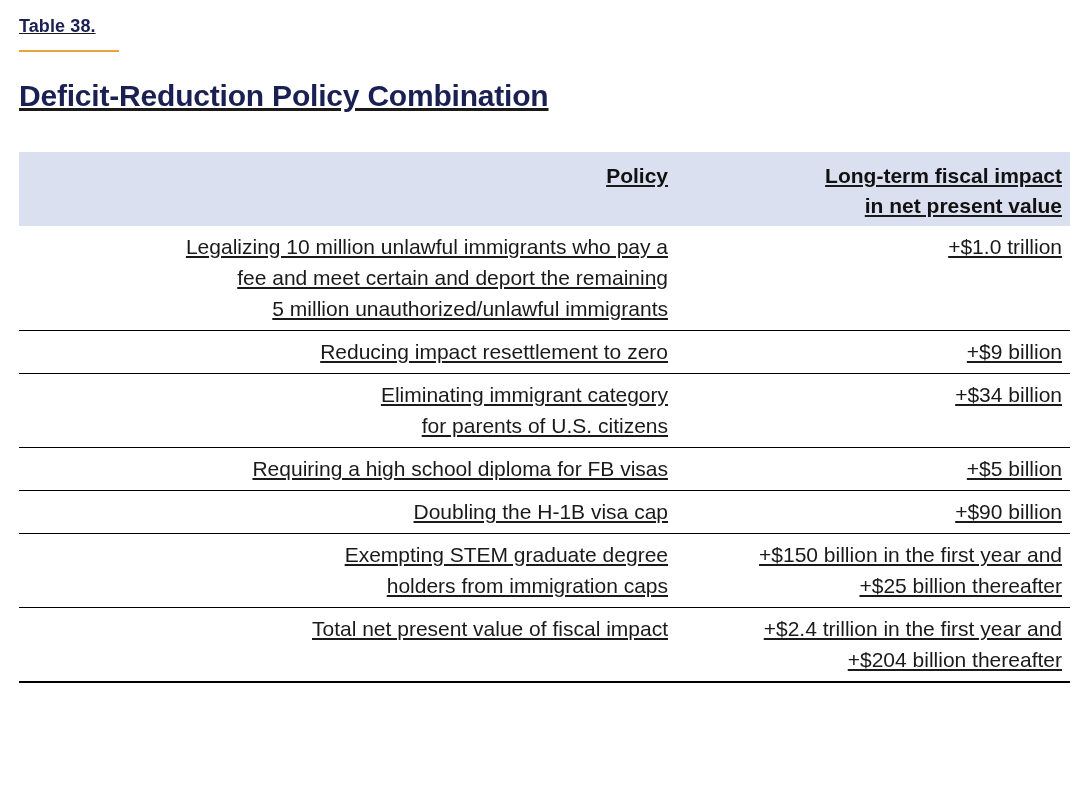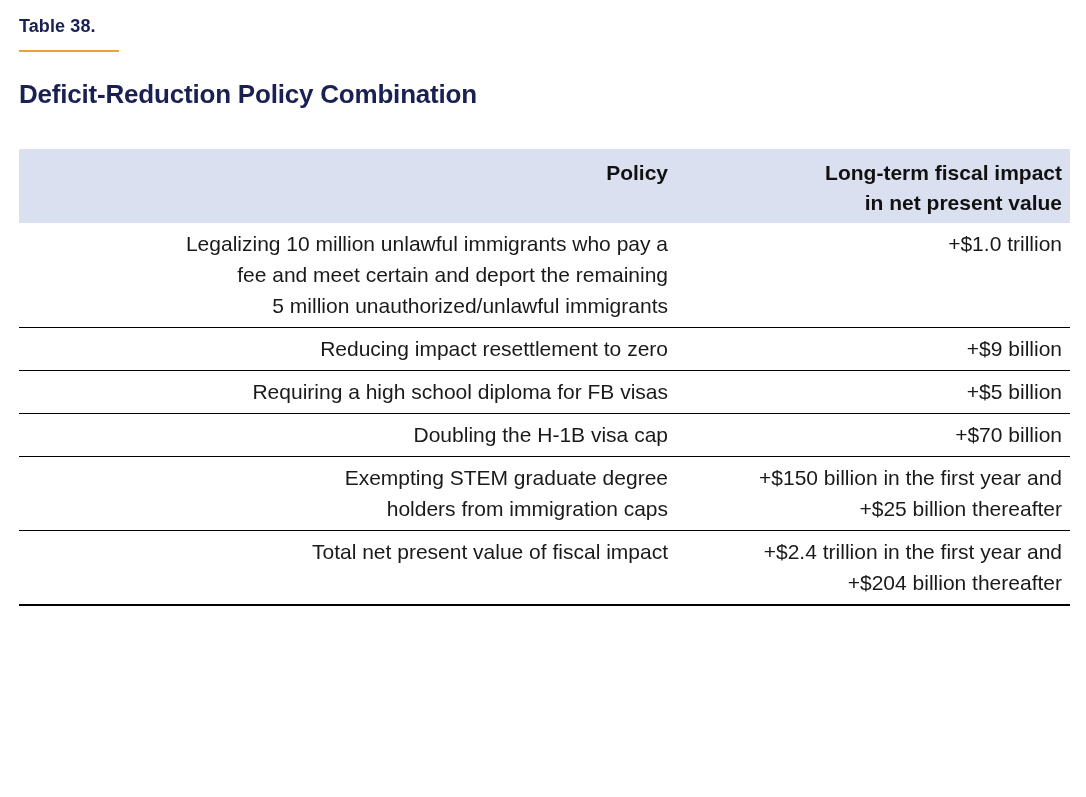--- a/index.html
+++ b/index.html
@@ -15,36 +15,37 @@
     font-family: "Liberation Sans", "DejaVu Sans", sans-serif;
     color: var(--text);
   }
   .page {
     position: relative;
     width: 1086px;
     height: 797px;
     background: #ffffff;
     padding: 16px 17px 0 19px;
     overflow: hidden;
+    text-decoration: underline;
   }
   .table-label {
     font-size: 18px;
     font-weight: 700;
     color: var(--navy);
     letter-spacing: 0.1px;
   }
   .label-rule {
     width: 100px;
     height: 2px;
     background: var(--orange);
     margin-top: 13px;
   }
   .page-title {
     margin-top: 27px;
-    font-size: 26px;
+    font-size: 30px;
     font-weight: 700;
     color: var(--navy);
     letter-spacing: -0.2px;
   }
   table.data-table {
     margin-top: 39px;
     width: 1051px;
     border-collapse: collapse;
     table-layout: fixed;
   }
@@ -104,26 +105,31 @@
         <td class="policy-cell">Legalizing 10 million unlawful immigrants who pay a
 fee and meet certain and deport the remaining
 5 million unauthorized/unlawful immigrants</td>
         <td class="impact-cell">+$1.0 trillion</td>
       </tr>
       <tr>
         <td class="policy-cell">Reducing impact resettlement to zero</td>
         <td class="impact-cell">+$9 billion</td>
       </tr>
       <tr>
+        <td class="policy-cell">Eliminating immigrant category
+for parents of U.S. citizens</td>
+        <td class="impact-cell">+$34 billion</td>
+      </tr>
+      <tr>
         <td class="policy-cell">Requiring a high school diploma for FB visas</td>
         <td class="impact-cell">+$5 billion</td>
       </tr>
       <tr>
         <td class="policy-cell">Doubling the H-1B visa cap</td>
-        <td class="impact-cell">+$70 billion</td>
+        <td class="impact-cell">+$90 billion</td>
       </tr>
       <tr>
         <td class="policy-cell">Exempting STEM graduate degree
 holders from immigration caps</td>
         <td class="impact-cell">+$150 billion in the first year and
 +$25 billion thereafter</td>
       </tr>
       <tr>
         <td class="policy-cell">Total net present value of fiscal impact</td>
         <td class="impact-cell">+$2.4 trillion in the first year and

